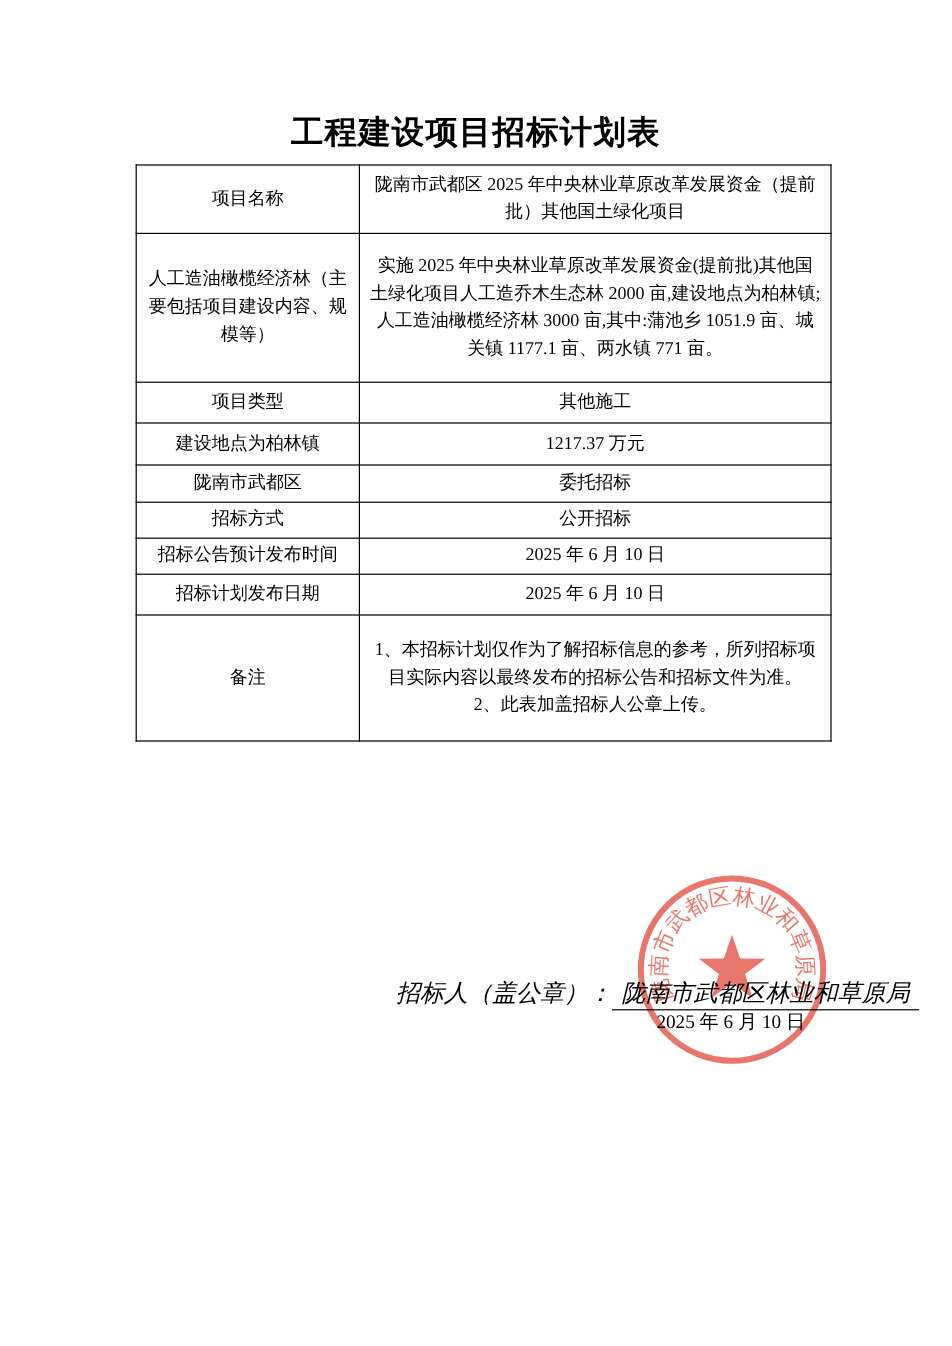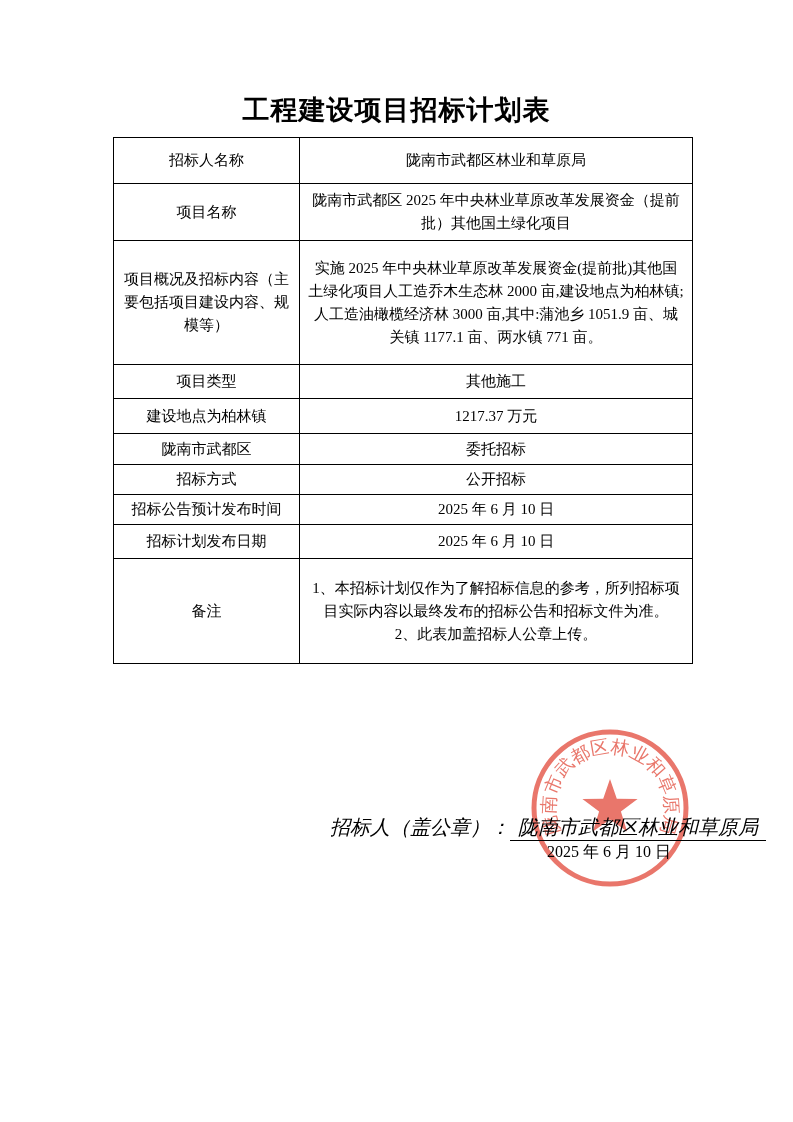--- a/index.html
+++ b/index.html
@@ -98,30 +98,26 @@
 <div class="page">
 
   <div class="doc-title">工程建设项目招标计划表</div>
 
   <table class="plan">
     <colgroup>
         <col class="c1">
         <col class="c2">
       </colgroup>
     <tbody>
-      <tr class="r1">
-        <td>招标人名称</td>
-        <td>陇南市武都区林业和草原局</td>
-      </tr>
       <tr class="r2">
         <td>项目名称</td>
         <td>陇南市武都区 2025 年中央林业草原改革发展资金（提前批）其他国土绿化项目</td>
       </tr>
       <tr class="r5">
-        <td>项目概况及招标内容（主要包括项目建设内容、规模等）</td>
+        <td>人工造油橄榄经济林（主要包括项目建设内容、规模等）</td>
         <td class="val-left">实施 2025 年中央林业草原改革发展资金(提前批)其他国土绿化项目人工造乔木生态林 2000 亩,建设地点为柏林镇;人工造油橄榄经济林 3000 亩,其中:蒲池乡 1051.9 亩、城关镇 1177.1 亩、两水镇 771 亩。</td>
       </tr>
       <tr class="r6">
         <td>项目类型</td>
         <td>其他施工</td>
       </tr>
       <tr class="r7">
         <td>建设地点为柏林镇</td>
         <td>1217.37 万元</td>
       </tr>

